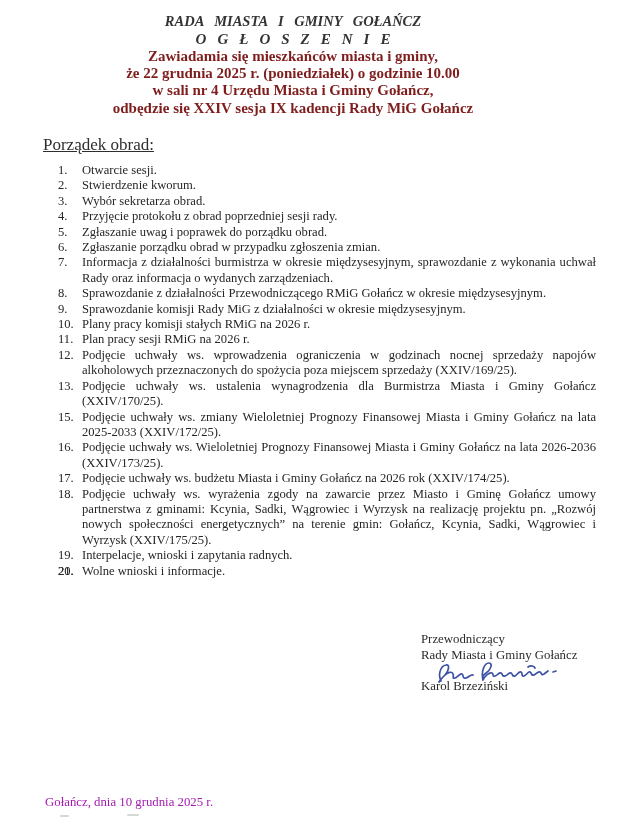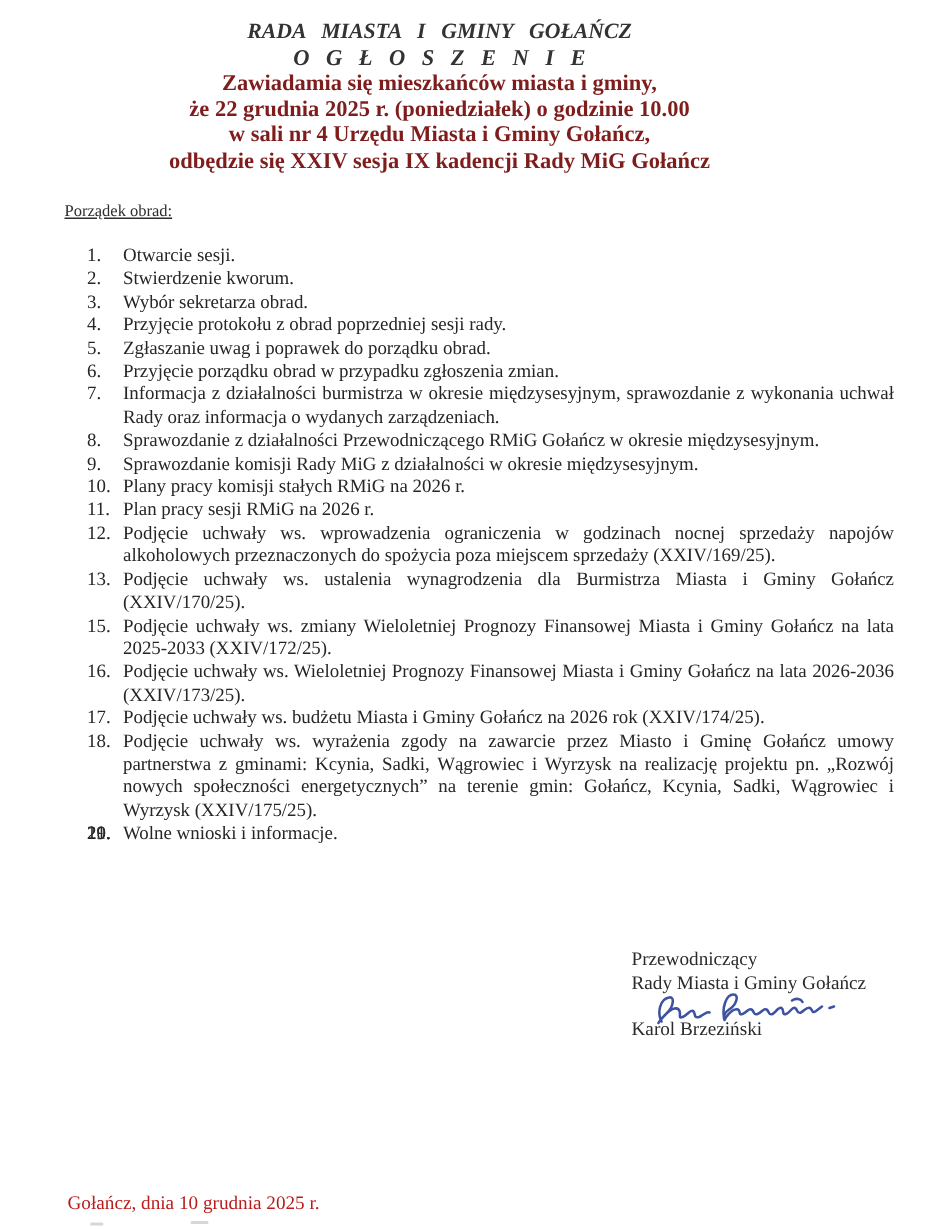--- a/index.html
+++ b/index.html
@@ -22,21 +22,21 @@
   }
   .title{
     font-size:15px;font-weight:bold;font-style:italic;
     letter-spacing:11px;text-indent:11px;line-height:18px;color:#333;
   }
   .notice{font-size:15px;font-weight:bold;line-height:17.2px;color:#7f1d1d;}
 
   
   .agenda-heading{
     position:absolute;left:43px;top:135px;
-    font-size:11px;text-decoration:underline;color:#2e2e2e;
+    font-size:17px;text-decoration:underline;color:#2e2e2e;
   }
   ol.agenda{
     position:absolute;left:58px;top:163px;width:538px;
     margin:0;padding:0;list-style:none;
     font-size:12.6px;line-height:15.4px;color:#262626;
   }
   ol.agenda li{
     position:relative;padding-left:24px;
     text-align:justify;text-justify:inter-word;
   }
@@ -48,21 +48,21 @@
   .signature{
     position:absolute;right:37px;top:631px;width:176px;
     text-align:left;font-size:12.8px;line-height:16px;color:#2b2b2b;
   }
   .sig-wrap{position:relative;height:15px;}
   .sig-wrap svg{position:absolute;left:14px;top:-4px;overflow:visible;}
 
   
   .footer{
     position:absolute;left:45px;top:795px;
-    font-size:12.8px;color:#b91c1c;
+    font-size:12.8px;color:#a21caf;
   }
 
   
   .artifact{position:absolute;background:#d7d7d7;border-radius:1px;}
   .artifact.a1{left:60px;top:815px;width:9px;height:2px;}
   .artifact.a2{left:127px;top:814px;width:12px;height:2px;}
 </style>
 </head>
 <body>
 
@@ -97,21 +97,21 @@
       <li>
       <span class="num">4.</span>
       <span class="txt">Przyjęcie protokołu z obrad poprzedniej sesji rady.</span>
     </li>
       <li>
       <span class="num">5.</span>
       <span class="txt">Zgłaszanie uwag i poprawek do porządku obrad.</span>
     </li>
       <li>
       <span class="num">6.</span>
-      <span class="txt">Przyjęcie porządku obrad w przypadku zgłoszenia zmian.</span>
+      <span class="txt">Zgłaszanie porządku obrad w przypadku zgłoszenia zmian.</span>
     </li>
       <li>
       <span class="num">7.</span>
       <span class="txt">Informacja z działalności burmistrza w okresie międzysesyjnym, sprawozdanie z wykonania uchwał Rady oraz informacja o wydanych zarządzeniach.</span>
     </li>
       <li>
       <span class="num">8.</span>
       <span class="txt">Sprawozdanie z działalności Przewodniczącego RMiG Gołańcz w okresie międzysesyjnym.</span>
     </li>
       <li>
@@ -145,20 +145,21 @@
       <li>
       <span class="num">17.</span>
       <span class="txt">Podjęcie uchwały ws. budżetu Miasta i Gminy Gołańcz na 2026 rok (XXIV/174/25).</span>
     </li>
       <li>
       <span class="num">18.</span>
       <span class="txt">Podjęcie uchwały ws. wyrażenia zgody na zawarcie przez Miasto i Gminę Gołańcz umowy partnerstwa z gminami: Kcynia, Sadki, Wągrowiec i Wyrzysk na realizację projektu pn. „Rozwój nowych społeczności energetycznych” na terenie gmin: Gołańcz, Kcynia, Sadki, Wągrowiec i Wyrzysk (XXIV/175/25).</span>
     </li>
       <li>
       <span class="num">19.</span>
+      <span class="txt">Interpelacje, wnioski i zapytania radnych.</span>
     </li>
       <li>
       <span class="num">20.</span>
     </li>
       <li>
       <span class="num">21.</span>
       <span class="txt">Wolne wnioski i informacje.</span>
     </li>
     </ol>
 

